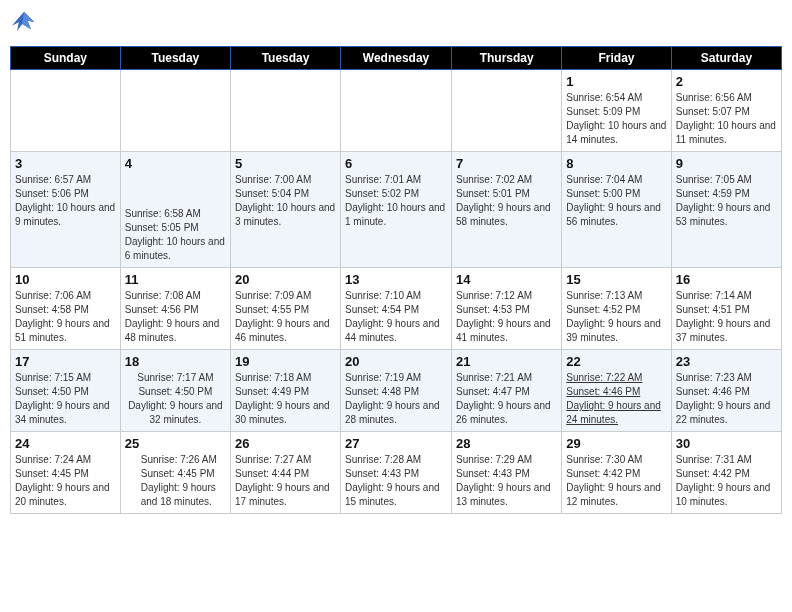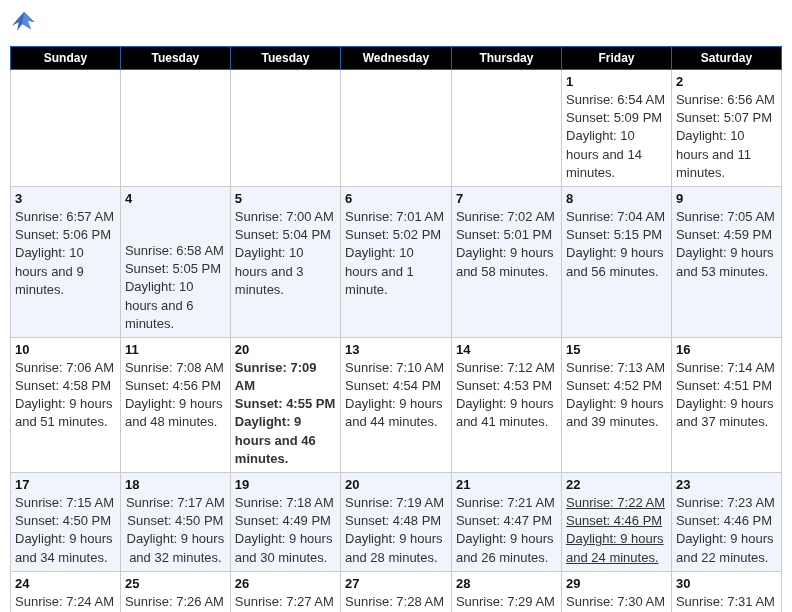--- a/index.html
+++ b/index.html
@@ -72,21 +72,21 @@
       background: #f0f4fb;
     }
     .day-number {
       font-weight: bold;
       font-size: 13px;
       margin-bottom: 2px;
       color: #111;
     }
     .day-info {
       color: #333;
-      font-size: 13px;
+      font-size: 10px;
       line-height: 1.4;
     }
     .empty-cell {
       min-height: 80px;
     }
   </style>
 </head>
 <body>
 
 <div class="header">
@@ -165,21 +165,21 @@
         </td>
         <td>
           <div class="day-number">7</div>
           <div class="day-info" style="white-space: pre-line;">Sunrise: 7:02 AM
 Sunset: 5:01 PM
 Daylight: 9 hours and 58 minutes.</div>
         </td>
         <td>
           <div class="day-number">8</div>
           <div class="day-info" style="white-space: pre-line;">Sunrise: 7:04 AM
-Sunset: 5:15 PM
+Sunset: 5:00 PM
 Daylight: 9 hours and 56 minutes.</div>
         </td>
         <td>
           <div class="day-number">9</div>
           <div class="day-info" style="white-space: pre-line;">Sunrise: 7:05 AM
 Sunset: 4:59 PM
 Daylight: 9 hours and 53 minutes.</div>
         </td>
       </tr>
       <tr>
@@ -190,21 +190,21 @@
 Daylight: 9 hours and 51 minutes.</div>
         </td>
         <td>
           <div class="day-number">11</div>
           <div class="day-info" style="white-space: pre-line;">Sunrise: 7:08 AM
 Sunset: 4:56 PM
 Daylight: 9 hours and 48 minutes.</div>
         </td>
         <td>
           <div class="day-number">20</div>
-          <div class="day-info" style="white-space: pre-line; font-weight: bold;">Sunrise: 7:09 AM
+          <div class="day-info" style="white-space: pre-line;">Sunrise: 7:09 AM
 Sunset: 4:55 PM
 Daylight: 9 hours and 46 minutes.</div>
         </td>
         <td>
           <div class="day-number">13</div>
           <div class="day-info" style="white-space: pre-line;">Sunrise: 7:10 AM
 Sunset: 4:54 PM
 Daylight: 9 hours and 44 minutes.</div>
         </td>
         <td>
@@ -272,21 +272,21 @@
       </tr>
       <tr>
         <td>
           <div class="day-number">24</div>
           <div class="day-info" style="white-space: pre-line;">Sunrise: 7:24 AM
 Sunset: 4:45 PM
 Daylight: 9 hours and 20 minutes.</div>
         </td>
         <td>
           <div class="day-number">25</div>
-          <div class="day-info" style="white-space: pre-line;">Sunrise: 7:26 AM
+          <div class="day-info" style="white-space: pre-line; margin-left: 16px;">Sunrise: 7:26 AM
 Sunset: 4:45 PM
 Daylight: 9 hours and 18 minutes.</div>
         </td>
         <td>
           <div class="day-number">26</div>
           <div class="day-info" style="white-space: pre-line;">Sunrise: 7:27 AM
 Sunset: 4:44 PM
 Daylight: 9 hours and 17 minutes.</div>
         </td>
         <td>

